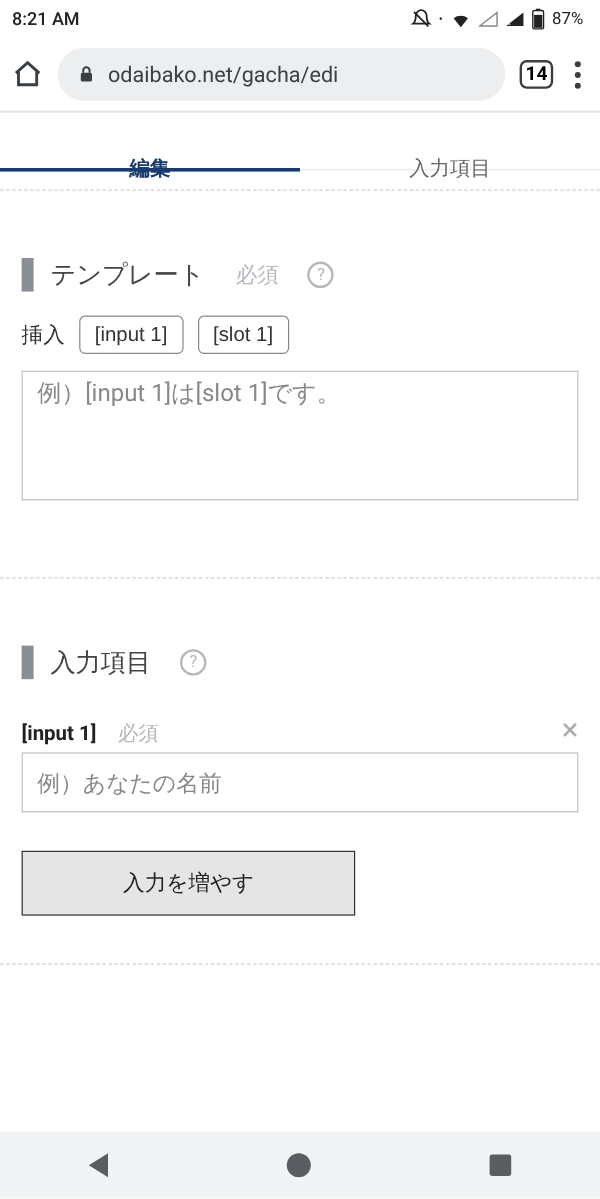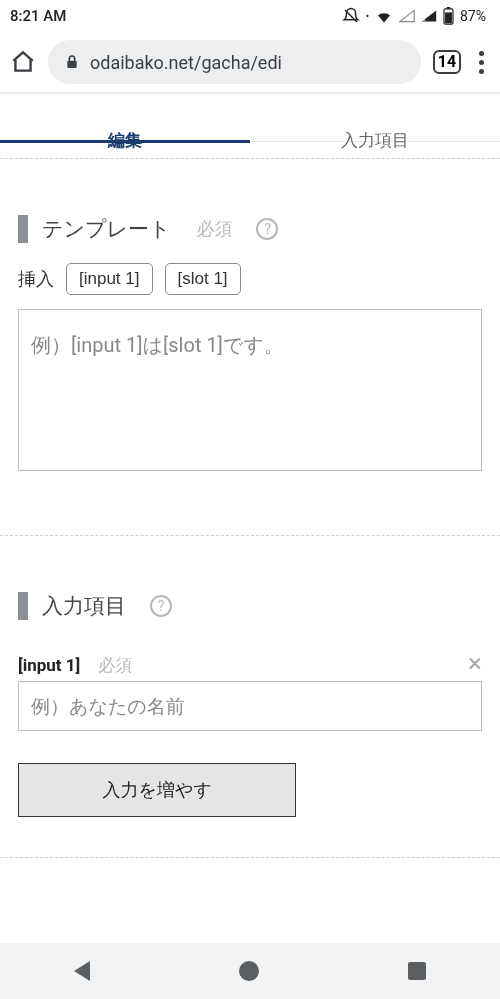--- a/index.html
+++ b/index.html
@@ -115,23 +115,23 @@
     border: 1px solid #888;
     border-radius: 5px;
     padding: 5px 12px;
     font-size: 17px;
     color: #333;
     background: #fff;
   }
 
   .tmpl-box {
     width: 100%;
-    height: 162px;
+    height: 108px;
     border: 1px solid #bfbfbf;
-    padding: 22px 12px;
+    padding: 4px 12px;
     font-size: 20px;
     color: #333;
     resize: none;
     font-family: inherit;
   }
   .tmpl-box::placeholder { color: #888; }
 
   .sep-gap { margin: 60px -18px 0 -18px; }
 
   .input-item { margin-top: 0; }

